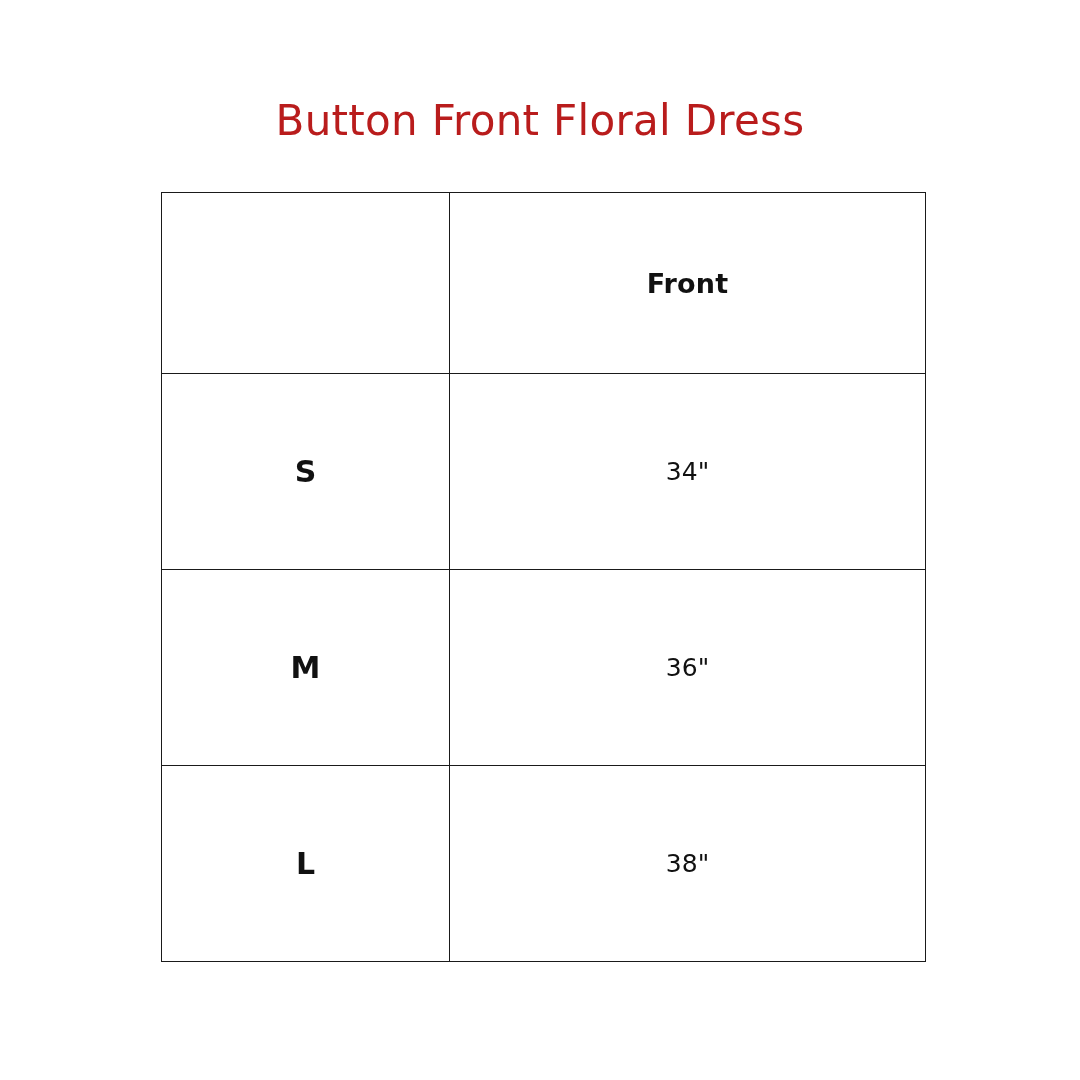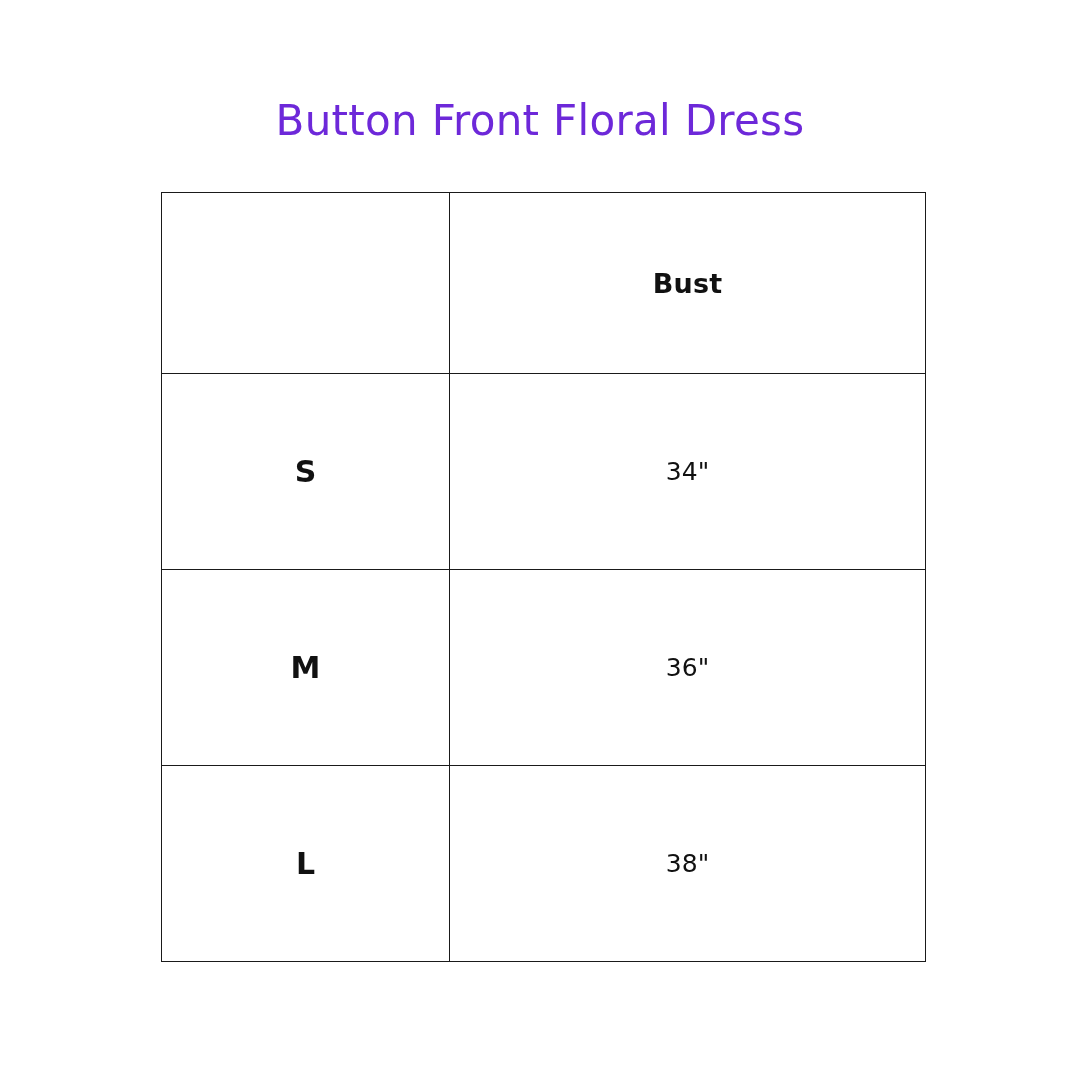--- a/index.html
+++ b/index.html
@@ -20,21 +20,21 @@
     box-sizing: border-box;
   }
   .title {
     position: absolute;
     top: 96px;
     left: 0;
     width: 1080px;
     text-align: center;
     font-size: 42px;
     font-weight: 400;
-    color: #6d28d9;
+    color: #b91c1c;
     letter-spacing: 0.3px;
     font-family: "DejaVu Sans", sans-serif;
   }
   .size-table {
     position: absolute;
     left: 161px;
     top: 192px;
     width: 758px;
     border-collapse: collapse;
     table-layout: fixed;
@@ -74,21 +74,21 @@
 
 <div class="page">
 
   <div class="title">Button Front Floral Dress</div>
 
   <table class="size-table">
     <tbody>
       <tr class="header-row">
         <td class="col-label empty-cell"></td>
         <td class="col-value">
-          <span class="hdr-text">Bust</span>
+          <span class="hdr-text">Front</span>
         </td>
       </tr>
 
       <tr class="data-row">
         <td class="col-label">
           <span class="size-text">S</span>
         </td>
         <td class="col-value">
           <span class="meas-text">34"</span>
         </td>

